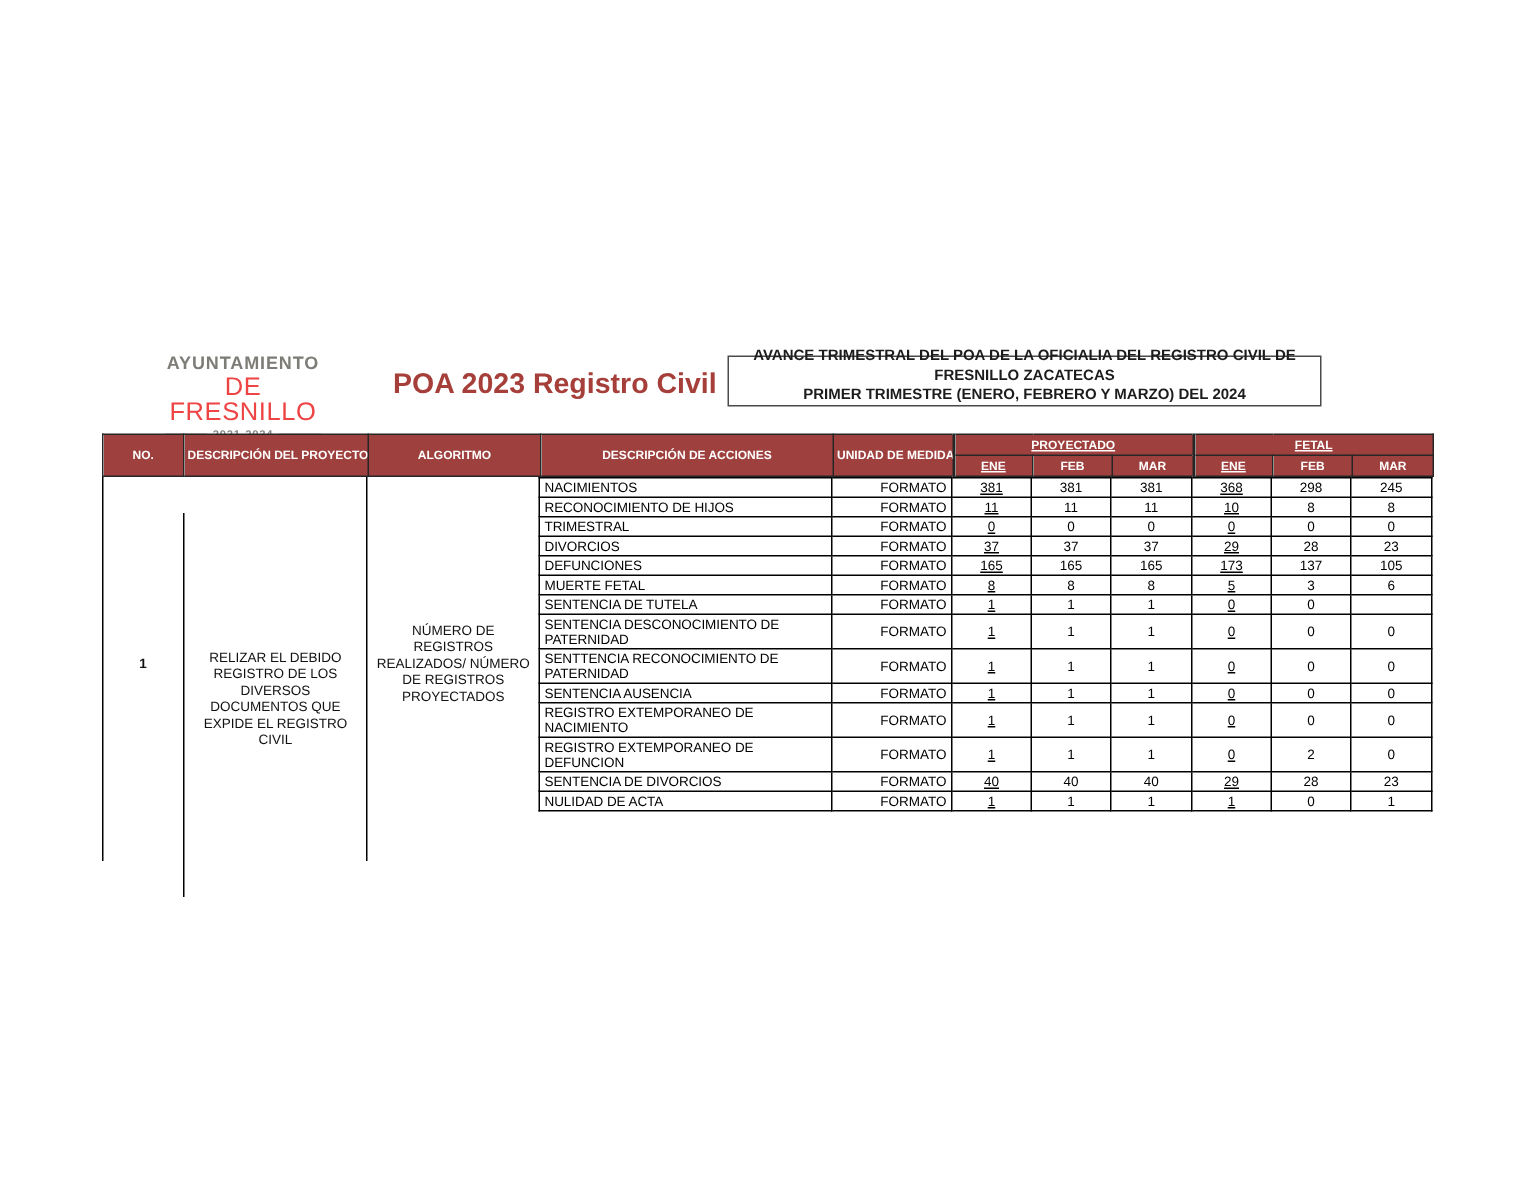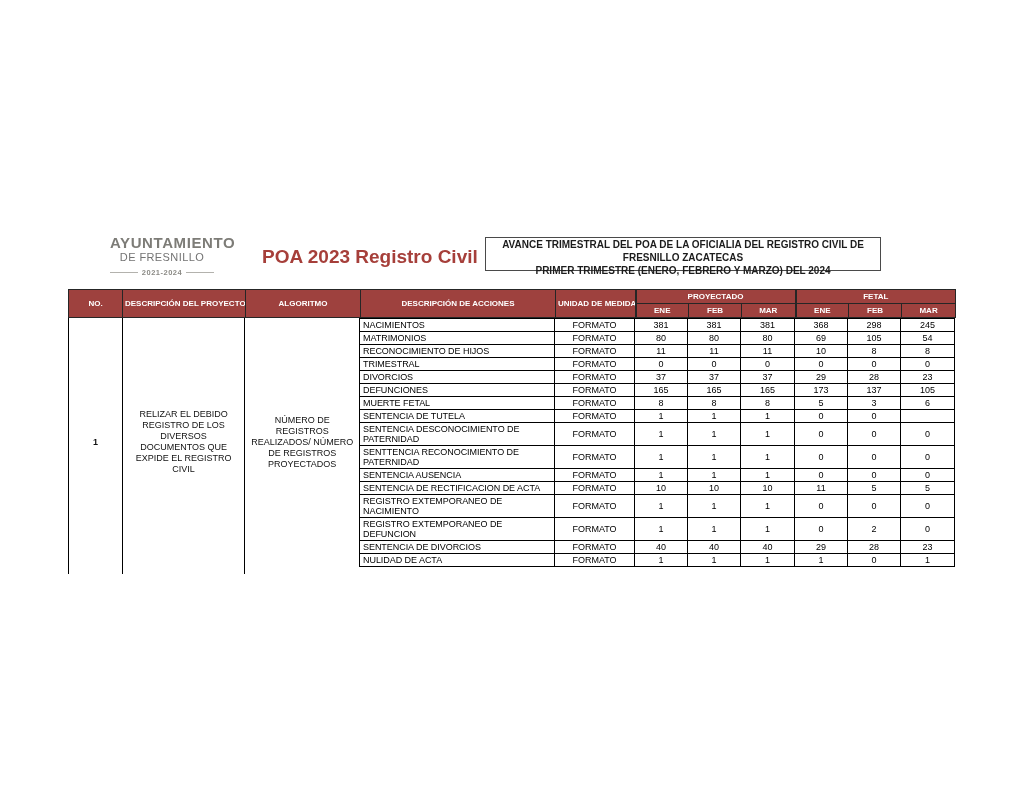--- a/index.html
+++ b/index.html
@@ -3,67 +3,67 @@
 <meta charset="utf-8">
 <style>
   html, body { margin:0; padding:0; background:#ffffff; }
   .sheet {
     position:relative; width:1024px; height:791px; background:#ffffff;
     font-family:"Liberation Sans", sans-serif; overflow:hidden; color:#1a1a1a;
   }
 
   
   .logo { position:absolute; left:110px; top:236px; width:104px; text-align:center; }
-  .logo-l1 { font-size:15px; font-weight:bold; letter-spacing:0.6px; color:#7d7c77; line-height:13px; }
-  .logo-l2 { font-size:11px; letter-spacing:0.4px; color:#737373; line-height:17px; }
+  .logo-l1 { font-size:12px; font-weight:bold; letter-spacing:0.6px; color:#7d7c77; line-height:13px; }
+  .logo-l2 { font-size:17px; letter-spacing:0.4px; color:#ef4444; line-height:17px; }
   .logo-years { display:flex; align-items:center; gap:4px; margin-top:2px; }
   .logo-years .rule { flex:1; height:1px; background:#b3b2ad; }
   .logo-years .yrs { font-size:7.5px; font-weight:bold; color:#8b8a85; letter-spacing:0.5px; }
 
   .page-title { position:absolute; left:262px; top:246px; font-size:19px; font-weight:bold; color:#A63F3A; }
 
   .info-box {
     position:absolute; left:485px; top:237px; width:396px; height:34px;
     border:1px solid #4a4a4a; box-sizing:border-box;
-    display:flex; flex-direction:column; justify-content:flex-start;
+    display:flex; flex-direction:column; justify-content:flex-end;
     text-align:center; font-size:10px; font-weight:bold; color:#1c1c1c; line-height:13px;
     padding:0 6px;
   }
 
   
   .poa { position:absolute; left:68px; top:289px; width:887px; }
 
   table { border-collapse:collapse; table-layout:fixed; }
   .header-table { width:887px; }
   .header-table th {
     background:#9E413E; color:#ffffff; font-size:8px; font-weight:bold;
     border:1px solid #262626; height:13px; padding:0 2px; text-align:center;
     overflow:hidden; white-space:nowrap;
   }
   .header-table { border:1px solid #262626; }
-  th.thick-l, td.thick-l { border-left-width:2px; }
+  th.thick-l, td.thick-l { border-left-width:2px;text-decoration:underline; }
 
   .body-wrap { display:flex; align-items:flex-start; }
   .mcell {
     border-left:1px solid #000; box-sizing:border-box; height:256px;
     display:flex; align-items:center; justify-content:center; text-align:center;
     font-size:9px; line-height:11px; color:#111; padding-bottom:8px;
   }
   .mcell.no { width:54px; font-weight:bold; }
-  .mcell.project { width:123px; } .mcell.project > div { padding:0 6px; }
+  .mcell.project { width:123px;margin-top:24px; } .mcell.project > div { padding:0 6px; }
   .mcell.algorithm { width:115px; } .mcell.algorithm > div { padding:0 5px; }
 
   .actions-table { width:595px;border-radius:17px; }
   .actions-table td {
     border:1px solid #000; font-size:9px; line-height:10px; color:#000;
     padding:1px 3px; vertical-align:middle; overflow:hidden;
   }
   .actions-table tr { height:13px; }
   td.action { text-align:left; letter-spacing:-0.05px; padding-right:4px; }
-  td.unit { text-align:center; }
+  td.unit { text-align:right; }
   td.num { text-align:center; }
 </style>
 </head>
 <body>
 
 <div class="sheet">
 
   <div class="logo">
     <div class="logo-l1">AYUNTAMIENTO</div>
     <div class="logo-l2">DE FRESNILLO</div>
@@ -144,30 +144,20 @@
     <td class="action">NACIMIENTOS</td>
     <td class="unit">FORMATO</td>
     <td class="num thick-l">381</td>
     <td class="num">381</td>
     <td class="num">381</td>
     <td class="num thick-l">368</td>
     <td class="num">298</td>
     <td class="num">245</td>
   </tr>
             <tr class="action-row">
-    <td class="action">MATRIMONIOS</td>
-    <td class="unit">FORMATO</td>
-    <td class="num thick-l">80</td>
-    <td class="num">80</td>
-    <td class="num">80</td>
-    <td class="num thick-l">69</td>
-    <td class="num">105</td>
-    <td class="num">54</td>
-  </tr>
-            <tr class="action-row">
     <td class="action">RECONOCIMIENTO DE HIJOS</td>
     <td class="unit">FORMATO</td>
     <td class="num thick-l">11</td>
     <td class="num">11</td>
     <td class="num">11</td>
     <td class="num thick-l">10</td>
     <td class="num">8</td>
     <td class="num">8</td>
   </tr>
             <tr class="action-row">
@@ -244,30 +234,20 @@
     <td class="action">SENTENCIA AUSENCIA</td>
     <td class="unit">FORMATO</td>
     <td class="num thick-l">1</td>
     <td class="num">1</td>
     <td class="num">1</td>
     <td class="num thick-l">0</td>
     <td class="num">0</td>
     <td class="num">0</td>
   </tr>
             <tr class="action-row">
-    <td class="action">SENTENCIA DE RECTIFICACION DE ACTA</td>
-    <td class="unit">FORMATO</td>
-    <td class="num thick-l">10</td>
-    <td class="num">10</td>
-    <td class="num">10</td>
-    <td class="num thick-l">11</td>
-    <td class="num">5</td>
-    <td class="num">5</td>
-  </tr>
-            <tr class="action-row">
     <td class="action">REGISTRO EXTEMPORANEO DE NACIMIENTO</td>
     <td class="unit">FORMATO</td>
     <td class="num thick-l">1</td>
     <td class="num">1</td>
     <td class="num">1</td>
     <td class="num thick-l">0</td>
     <td class="num">0</td>
     <td class="num">0</td>
   </tr>
             <tr class="action-row">

